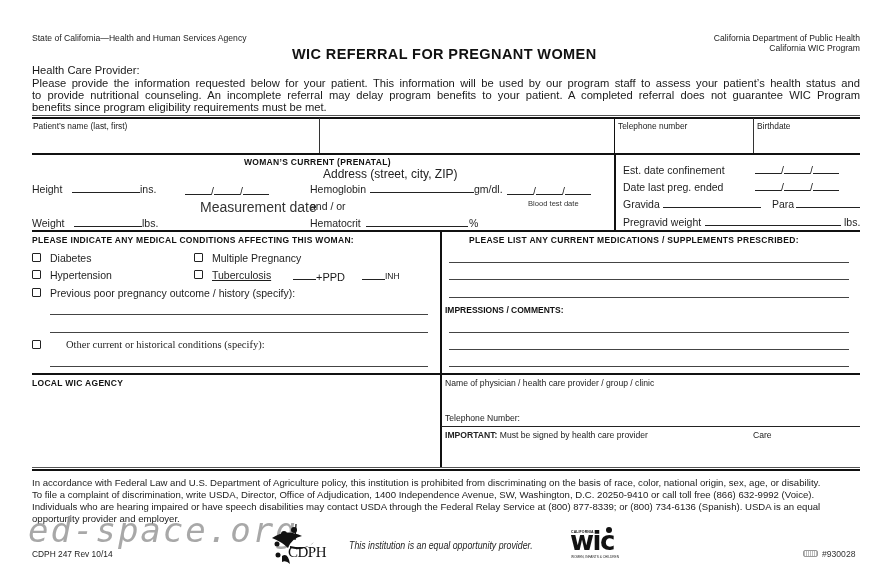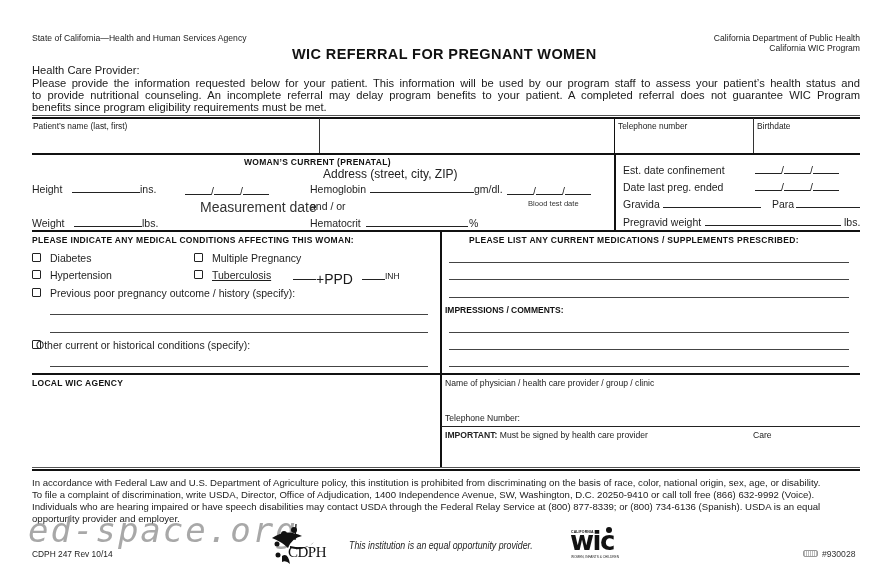--- a/index.html
+++ b/index.html
@@ -111,31 +111,31 @@
 <div class="cb" style="left:32px; top:253px;"></div>
 <div class="abs lbl" style="left:50px; top:252px;">Diabetes</div>
 <div class="cb" style="left:194px; top:253px;"></div>
 <div class="abs lbl" style="left:212px; top:252px;">Multiple Pregnancy</div>
 
 <div class="cb" style="left:32px; top:270px;"></div>
 <div class="abs lbl" style="left:50px; top:269px;">Hypertension</div>
 <div class="cb" style="left:194px; top:270px;"></div>
 <div class="abs lbl" style="left:212px; top:269px;text-decoration:underline;">Tuberculosis</div>
 <span class="abs blank" style="left:293px; top:271px; width:23px;"></span>
-<div class="abs" style="left:316px; top:271px; font-size:14px;">+PPD</div>
+<div class="abs" style="left:316px; top:271px; font-size:11px;">+PPD</div>
 <span class="abs blank" style="left:362px; top:271px; width:23px;"></span>
 <div class="abs" style="left:385px; top:271px; font-size:8.5px;">INH</div>
 
 <div class="cb" style="left:32px; top:288px;"></div>
 <div class="abs lbl" style="left:50px; top:287px;">Previous poor pregnancy outcome / history (specify):</div>
 <div class="rule" style="left:50px; top:314px; width:378px;"></div>
 <div class="rule" style="left:50px; top:332px; width:378px;"></div>
 
 <div class="cb" style="left:32px; top:340px;"></div>
-<div class="abs lbl" style="left:36px; top:339px;">Other current or historical conditions (specify):</div>
+<div class="abs lbl" style="left:66px; top:339px;font-family:Liberation Serif, serif;">Other current or historical conditions (specify):</div>
 <div class="rule" style="left:50px; top:366px; width:378px; border-top-width:1.5px;"></div>
 
 <div class="vthick" style="left:440px; top:231px; height:237px;"></div>
 
 <div class="abs bold-head" style="left:445px; top:235px;margin-left:24px;">PLEASE LIST ANY CURRENT MEDICATIONS / SUPPLEMENTS PRESCRIBED:</div>
 <div class="rule" style="left:449px; top:262px; width:400px;"></div>
 <div class="rule" style="left:449px; top:279px; width:400px; border-top-width:1.5px;"></div>
 <div class="rule" style="left:449px; top:297px; width:400px; border-top-width:1.5px;"></div>
 
 <div class="abs bold-head" style="left:445px; top:305px; letter-spacing:0;">IMPRESSIONS / COMMENTS:</div>

